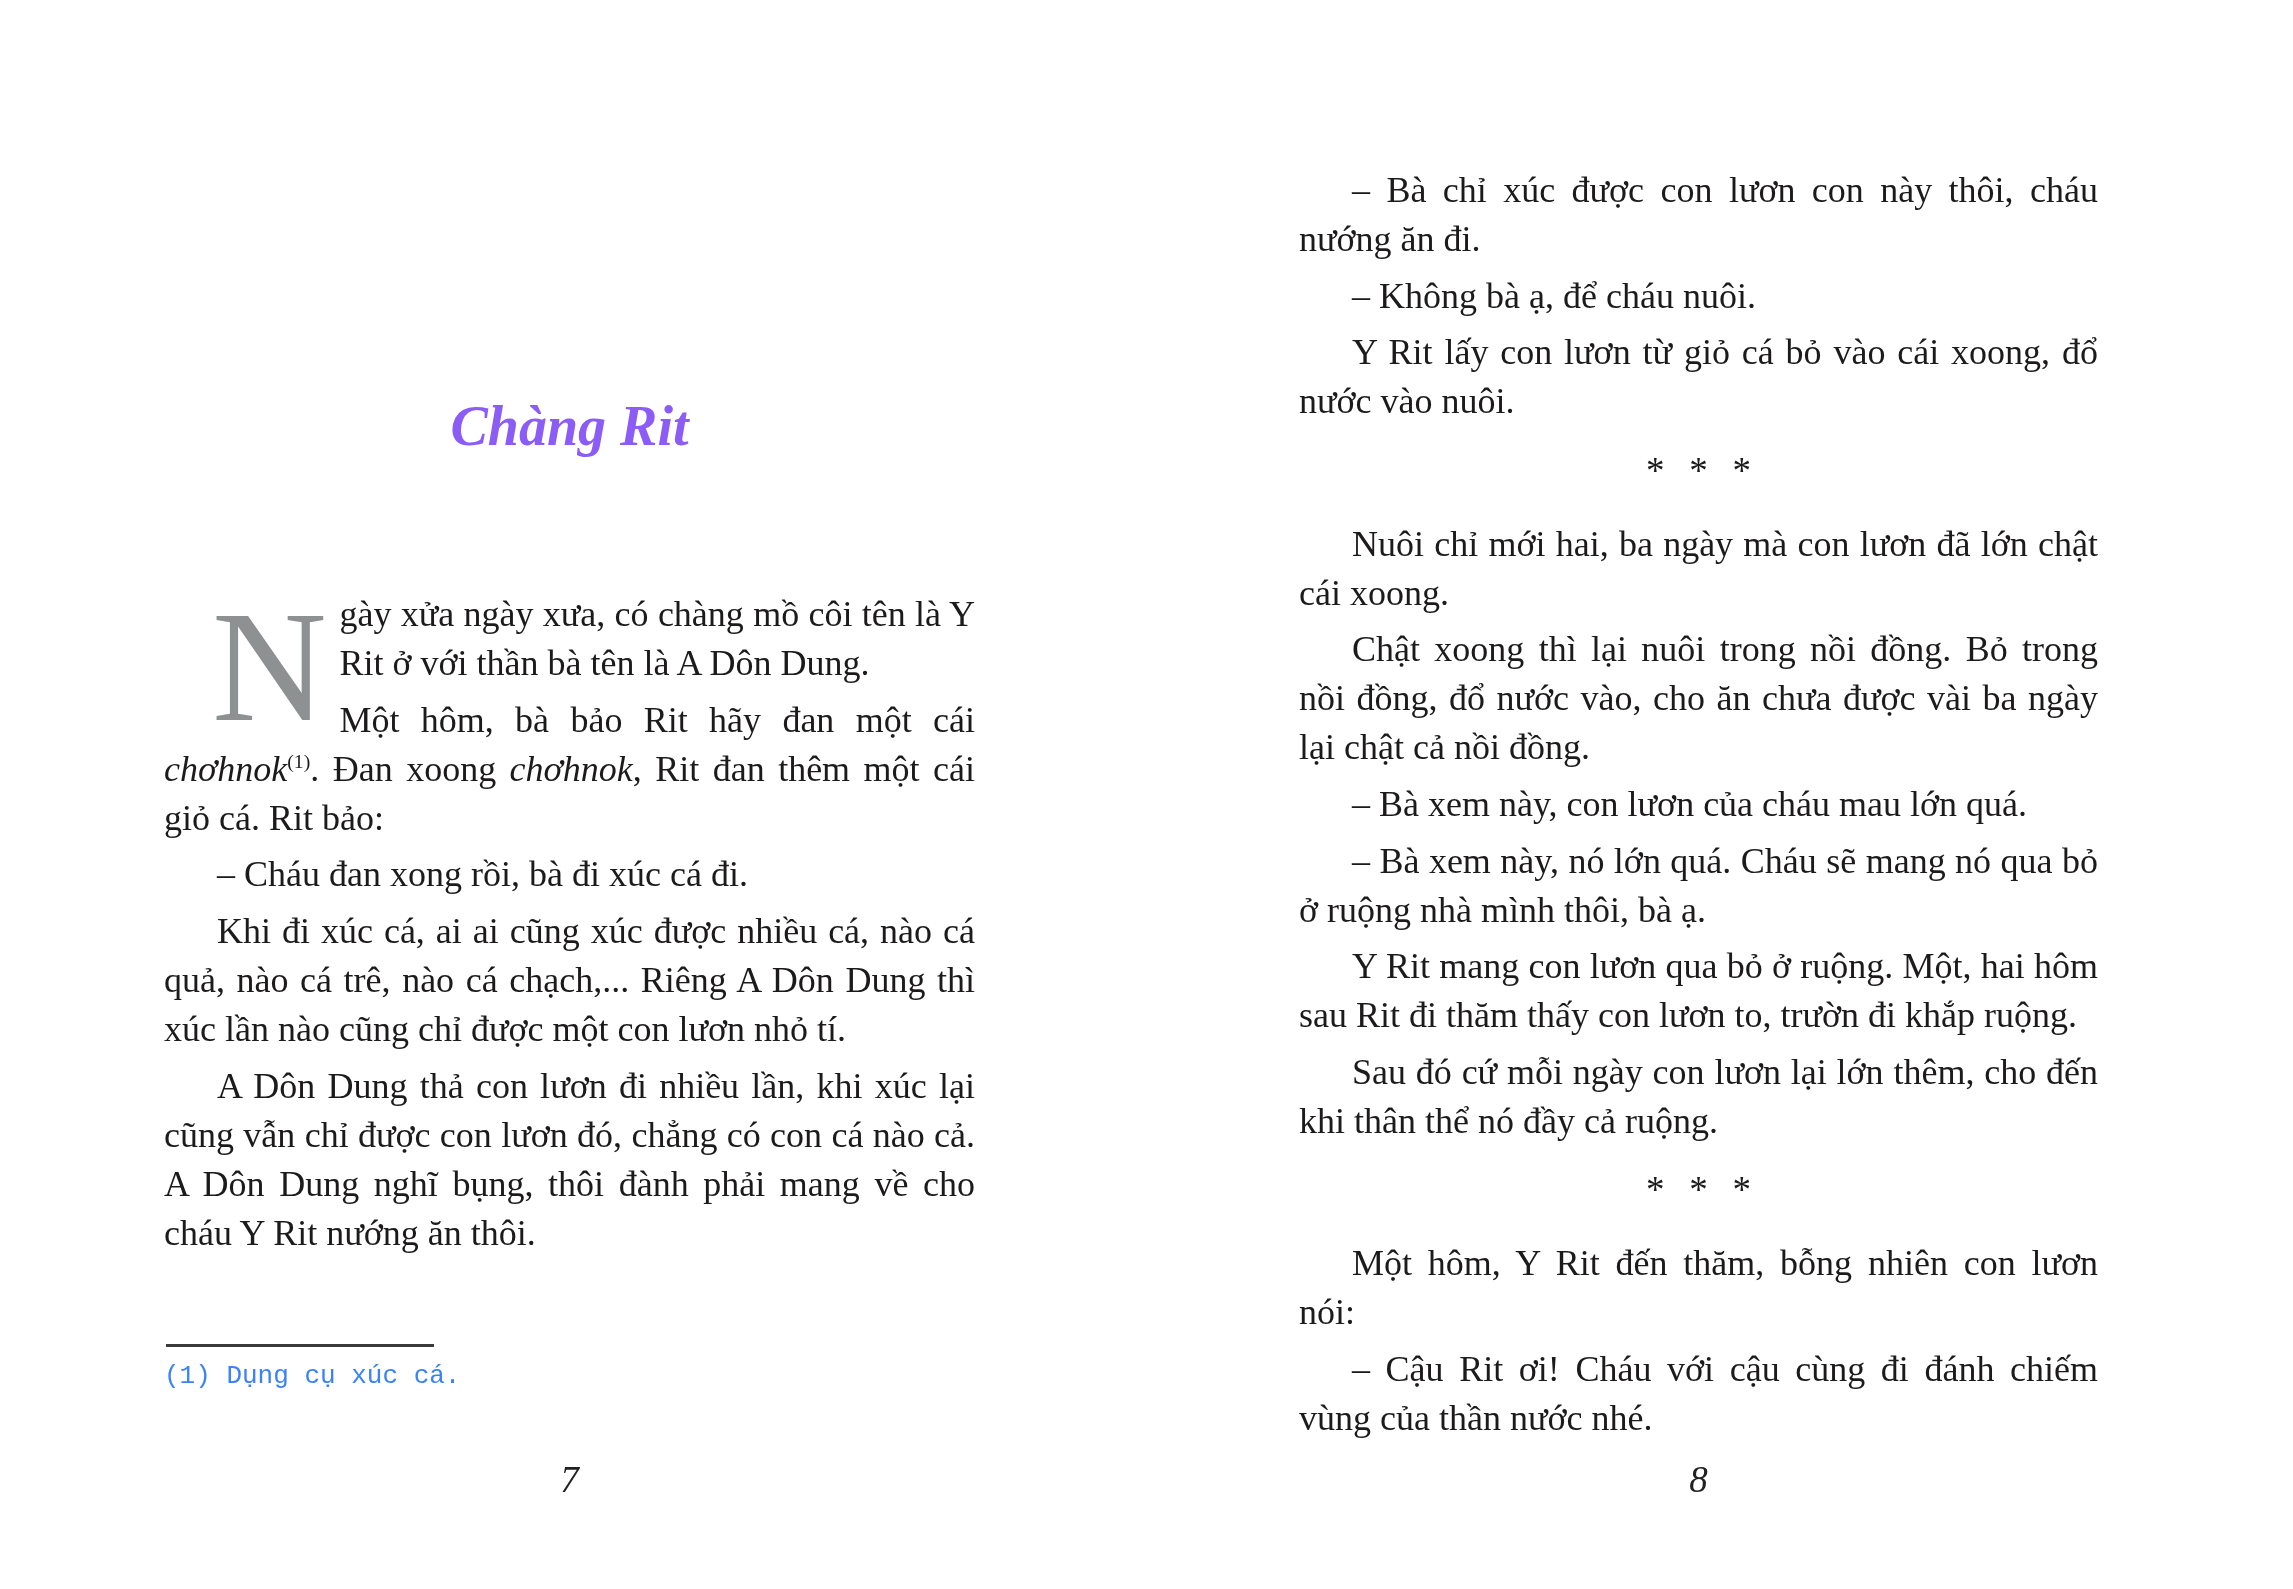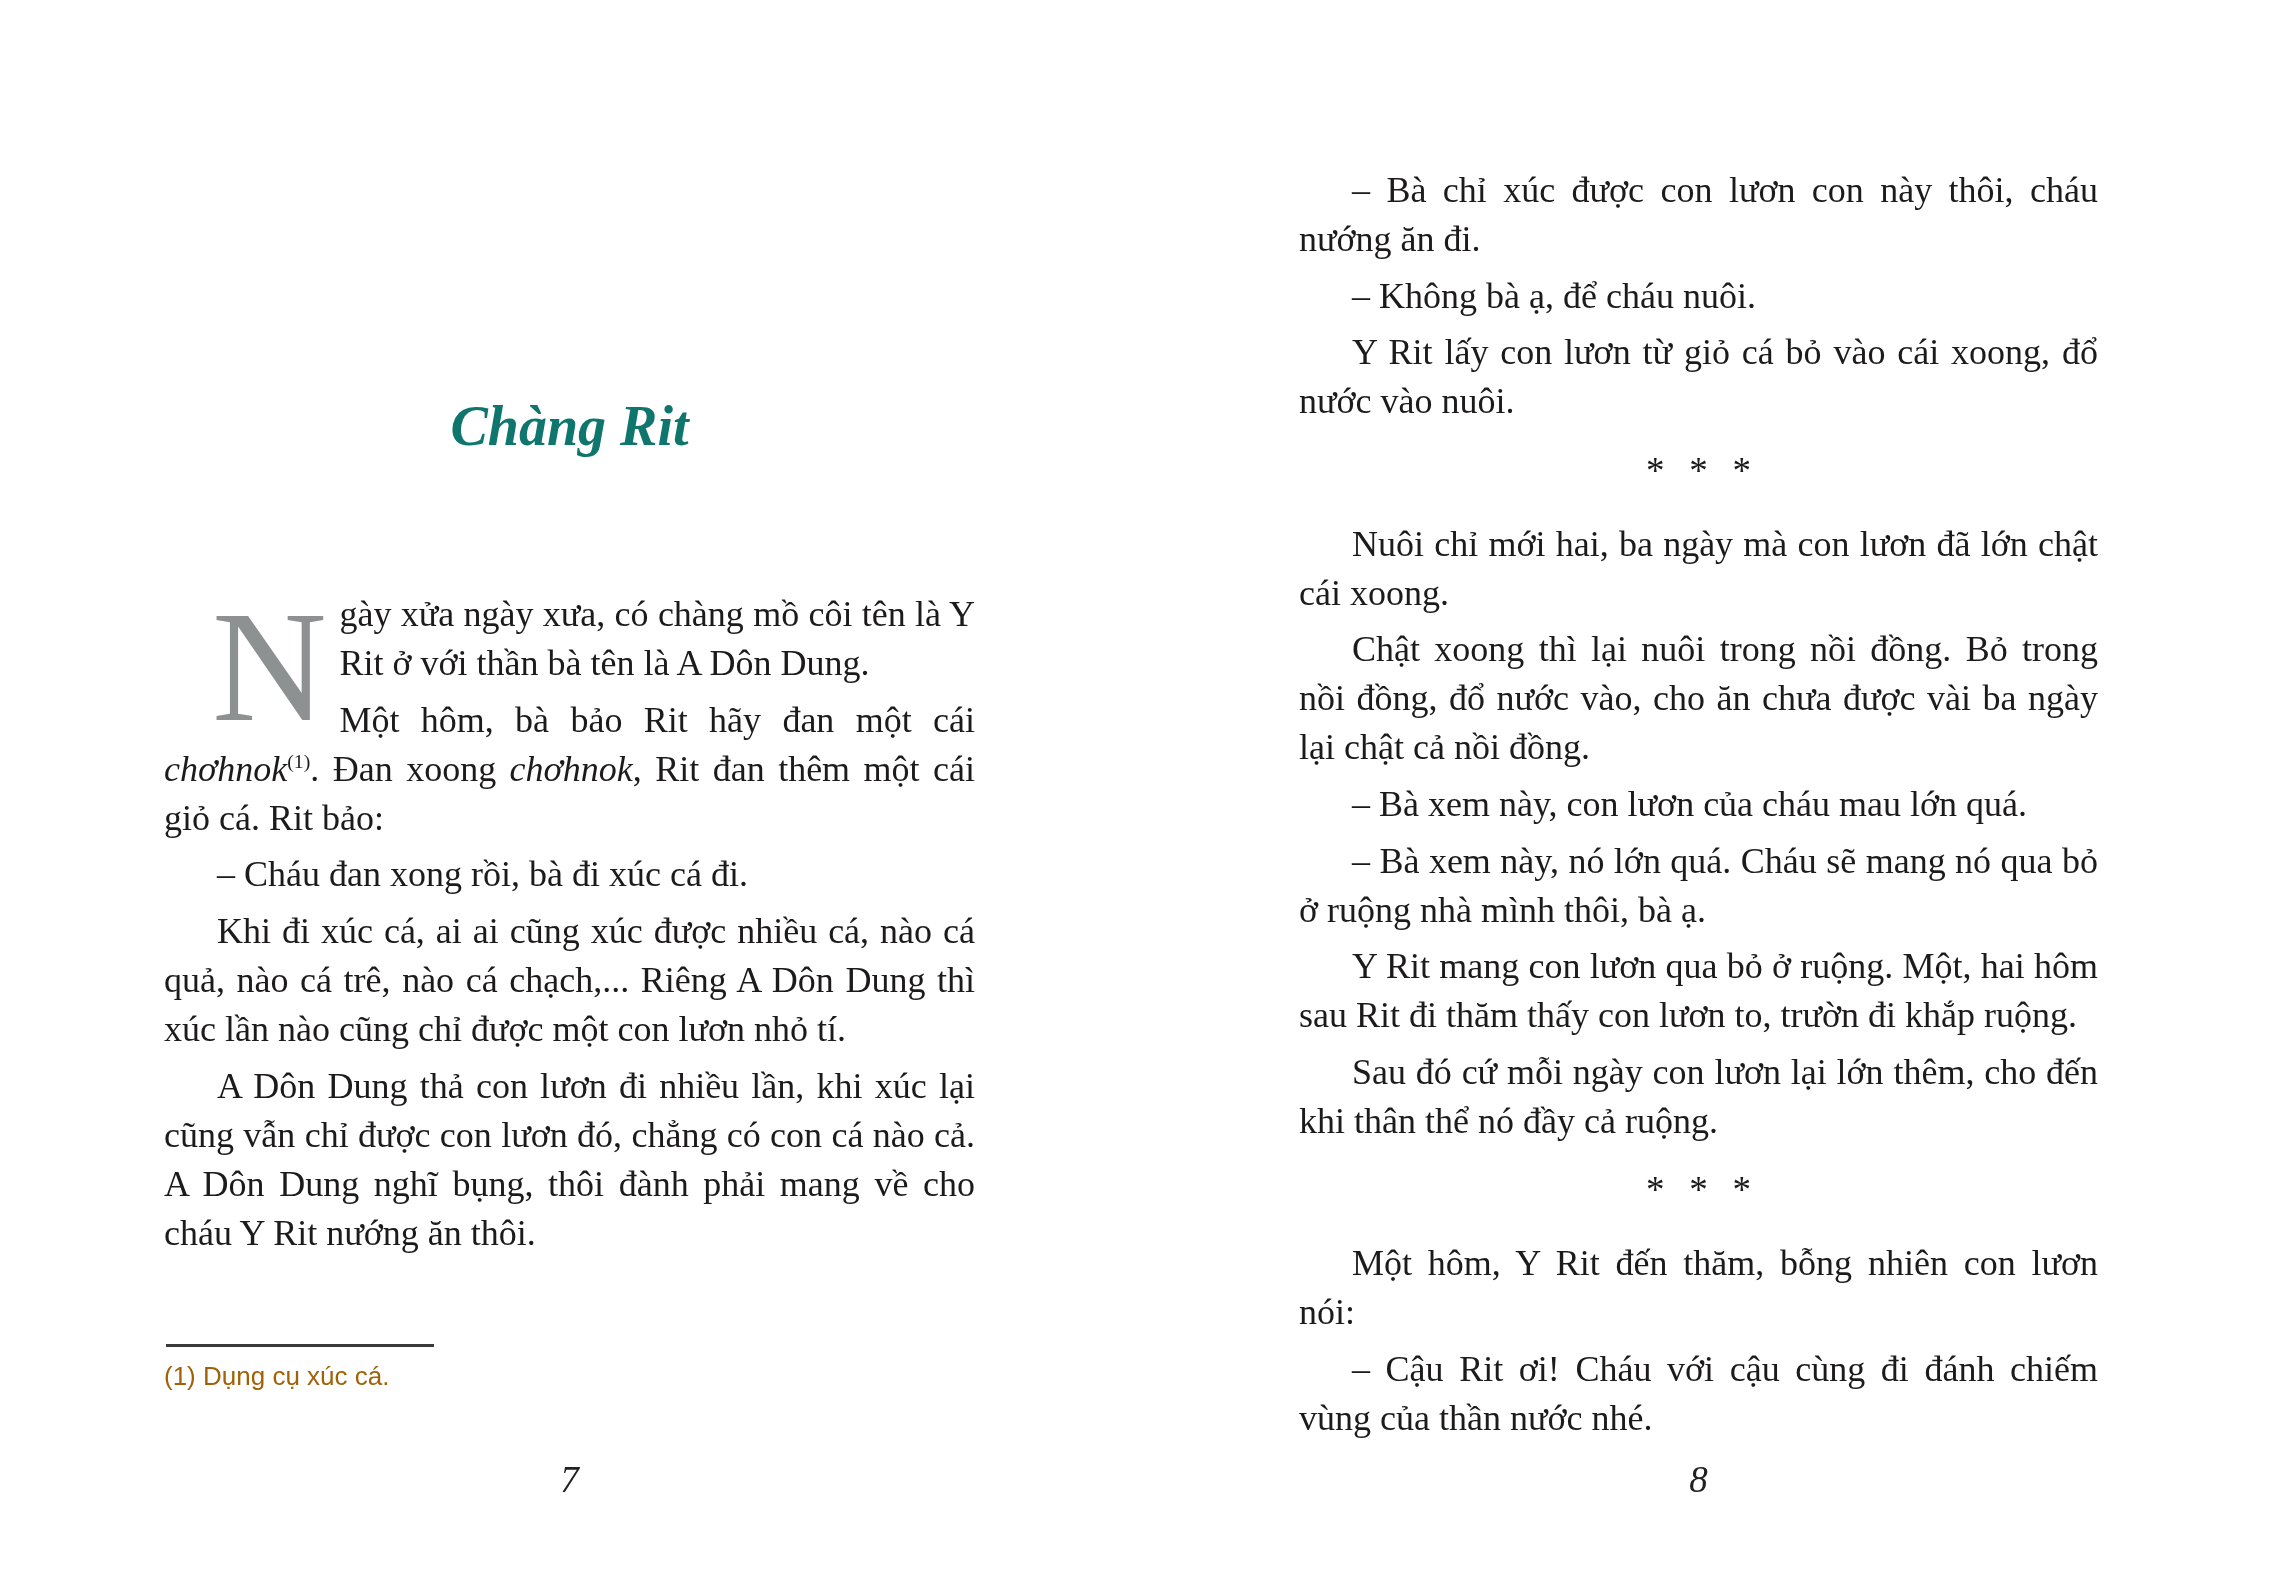--- a/index.html
+++ b/index.html
@@ -23,21 +23,21 @@
   .page-left  { left: 164px;  width: 811px; }
   .page-right { left: 1299px; width: 799px; }
 
   .title {
     margin: 394px 0 0 0;
     font-size: 56px;
     line-height: 65px;
     font-weight: bold;
     font-style: italic;
     text-align: center;
-    color: #0f766e;
+    color: #8b5cf6;
   }
 
   .opening { margin-top: 131px; }
   .opening::after { content: ""; display: block; clear: both; }
 
   .dropcap {
     float: left;
     font-size: 159px;
     line-height: 145px;
     height: 148px;
@@ -80,24 +80,24 @@
     width: 100%;
   }
   .footnote-rule {
     width: 268px;
     height: 2.9px;
     background: #3a3a3a;
     margin: 0 0 13.5px 1.9px;
   }
   .footnote-text {
     margin: 0;
-    font-family: Liberation Sans, sans-serif;
+    font-family: Liberation Mono, monospace;
     font-size: 26px;
     line-height: 33px;
-    color: #a16207;
+    color: #3b82f6;
   }
 
   .page-number {
     position: absolute;
     left: 0;
     top: 1458px;
     width: 100%;
     text-align: center;
     font-size: 37px;
     line-height: 44px;

